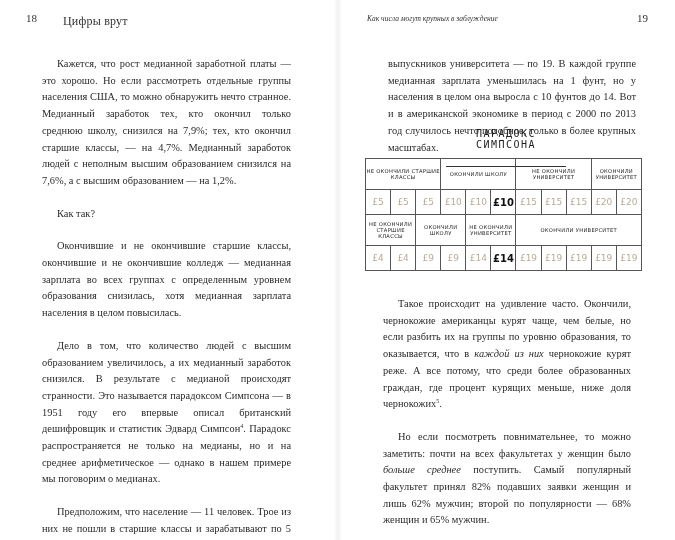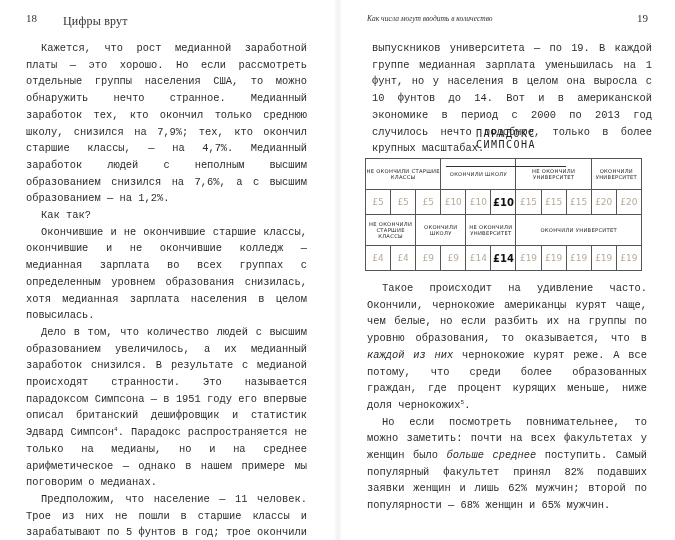--- a/index.html
+++ b/index.html
@@ -20,21 +20,21 @@
   .runhead { position:absolute; top:12px; font-size:10.5px; color:#333; }
   .pagenum { font-size:11px; }
   .left-num { left:26px; }
   .left-title { left:63px; font-size:12px; top:14px; letter-spacing:0.2px; }
   .right-title { left:29px; font-style:italic; font-size:7.5px; top:14px; }
   .right-num { right:27px; }
   .text {
     position:absolute; font-size:10.4px; line-height:16.7px; text-align:justify;
     color:#2b2b2b;
   }
-  .text p { margin:0; text-indent:15px;font-family:Liberation Mono, monospace; }
+  .text p { margin:16px; text-indent:15px; }
   .text p.noindent { text-indent:0; }
   .left-text { left:26px; top:40px; width:281px; }
   .right-text-top { left:34px; top:40px; width:280px; }
   .right-text-bottom { left:29px; top:280px; width:280px; }
   sup { font-size:6px; vertical-align:4px; line-height:0; }
   em { font-style:italic; }
 
   
   .figure { position:absolute; left:27px; top:128px; width:282px; }
   .fig-title {
@@ -72,21 +72,21 @@
     <p>Окончившие и не окончившие старшие классы, окончившие и не окончившие колледж — медианная зарплата во всех группах с определенным уровнем образования снизилась, хотя медианная зарплата населения в целом повысилась.</p>
     <p><span>Дело в том, что количество людей с высшим образованием увеличилось, а их медианный заработок снизился. В результате с медианой происходят странности. Это называется парадоксом Симпсона — в 1951 году его впервые описал британский дешифровщик и статистик Эдвард Симпсон</span><sup>4</sup><span>. Парадокс распространяется не только на медианы, но и на среднее арифметическое — однако в нашем примере мы поговорим о медианах.</span></p>
     <p>Предположим, что население — 11 человек. Трое из них не пошли в старшие классы и зарабатывают по 5 фунтов в год; трое окончили школу и зарабатывают по 10; трое бросили университет и зарабатывают по 15; а двое закончили бакалавриат и зарабатывают по 20 фунтов. Медианная зарплата такой популяции в целом (то есть зарплата среднего человека при таком распределении доходов, см. врезку на предыдущей странице) составляет 10 фунтов.</p>
 
   </div>
 </div>
 
 <div class="gutter"></div>
 
 <div class="page page-right">
-  <span class="runhead right-title">Как числа могут вводить в количество</span>
+  <span class="runhead right-title">Как числа могут крупных в заблуждение</span>
   <span class="runhead pagenum right-num">19</span>
 
   <div class="text right-text-top">
     <p class="noindent">выпускников университета — по 19. В каждой группе медианная зарплата уменьшилась на 1 фунт, но у населения в целом она выросла с 10 фунтов до 14. Вот и в американской экономике в период с 2000 по 2013 год случилось нечто подобное, только в более крупных масштабах.</p>
   </div>
 
   <div class="figure">
     <div class="fig-title-wrap">
       <span class="fig-title">ПАРАДОКС СИМПСОНА</span>
     </div>

